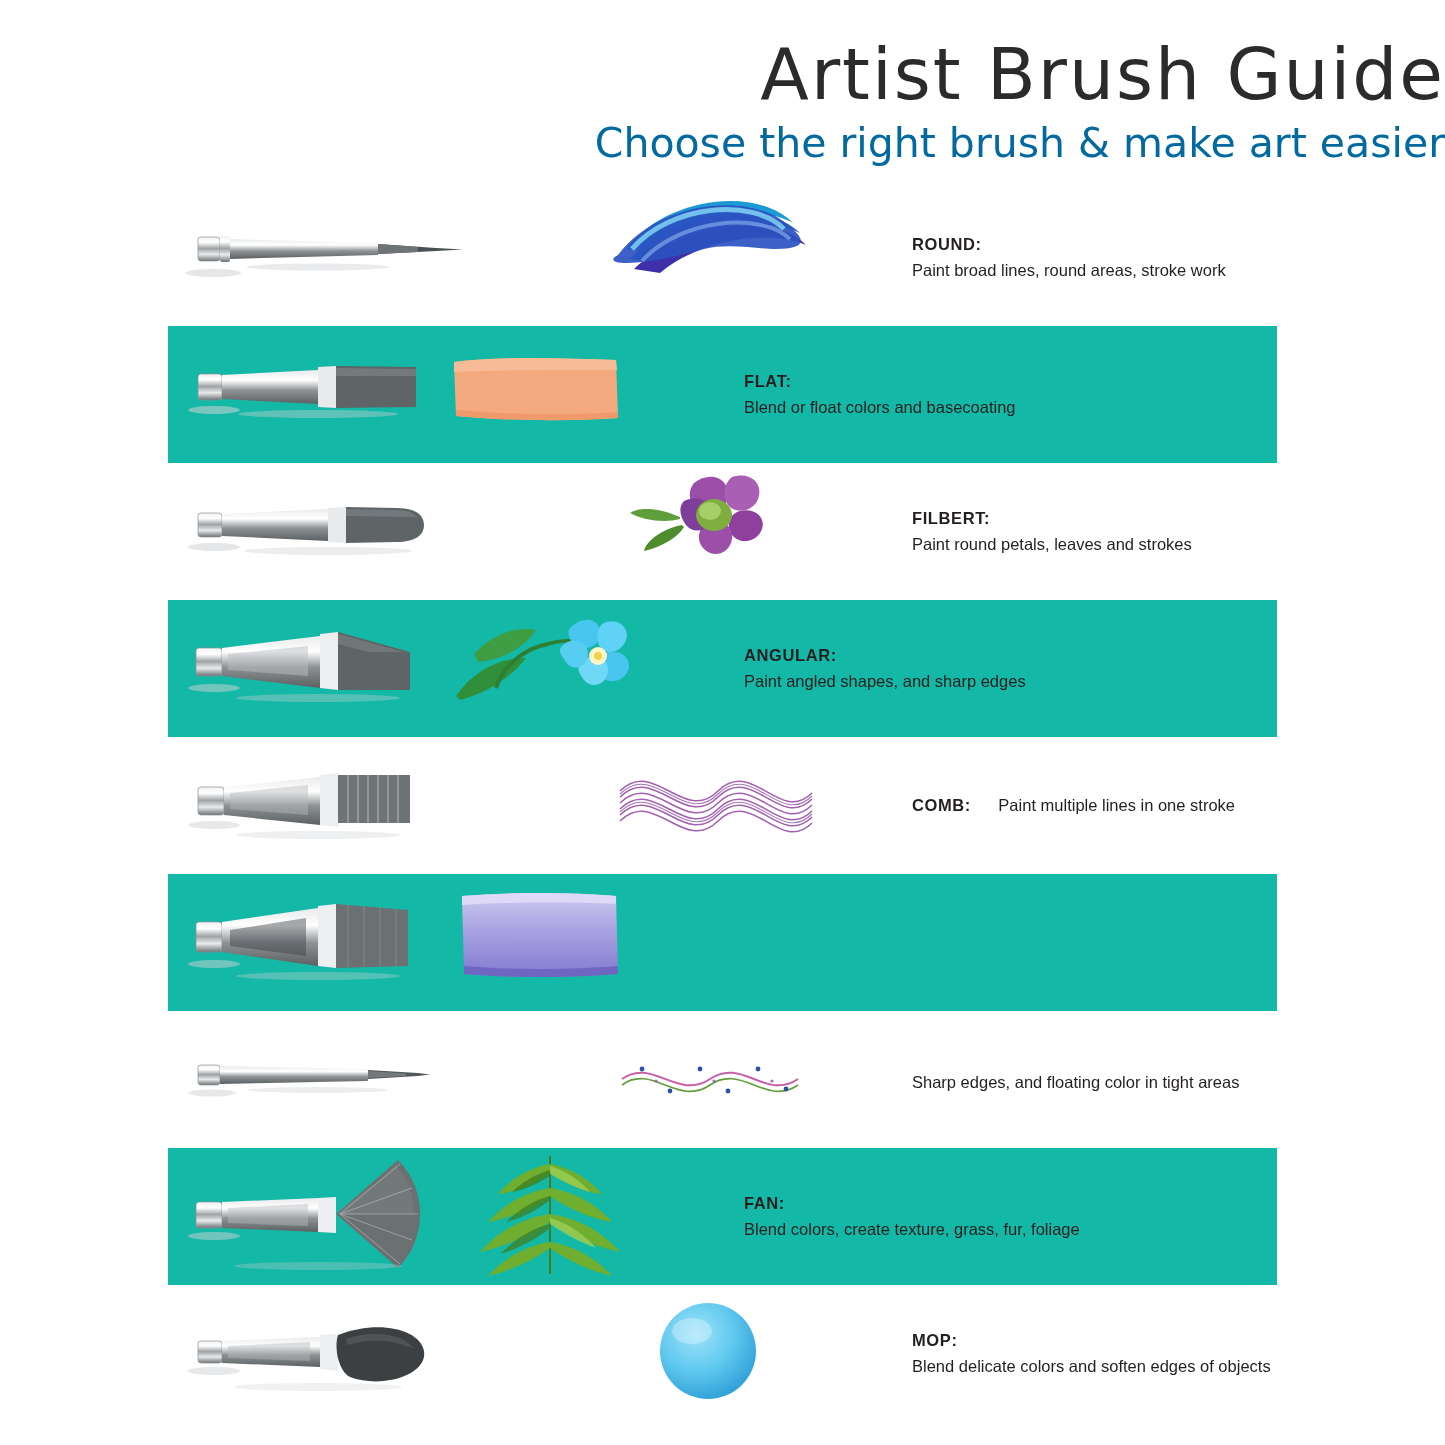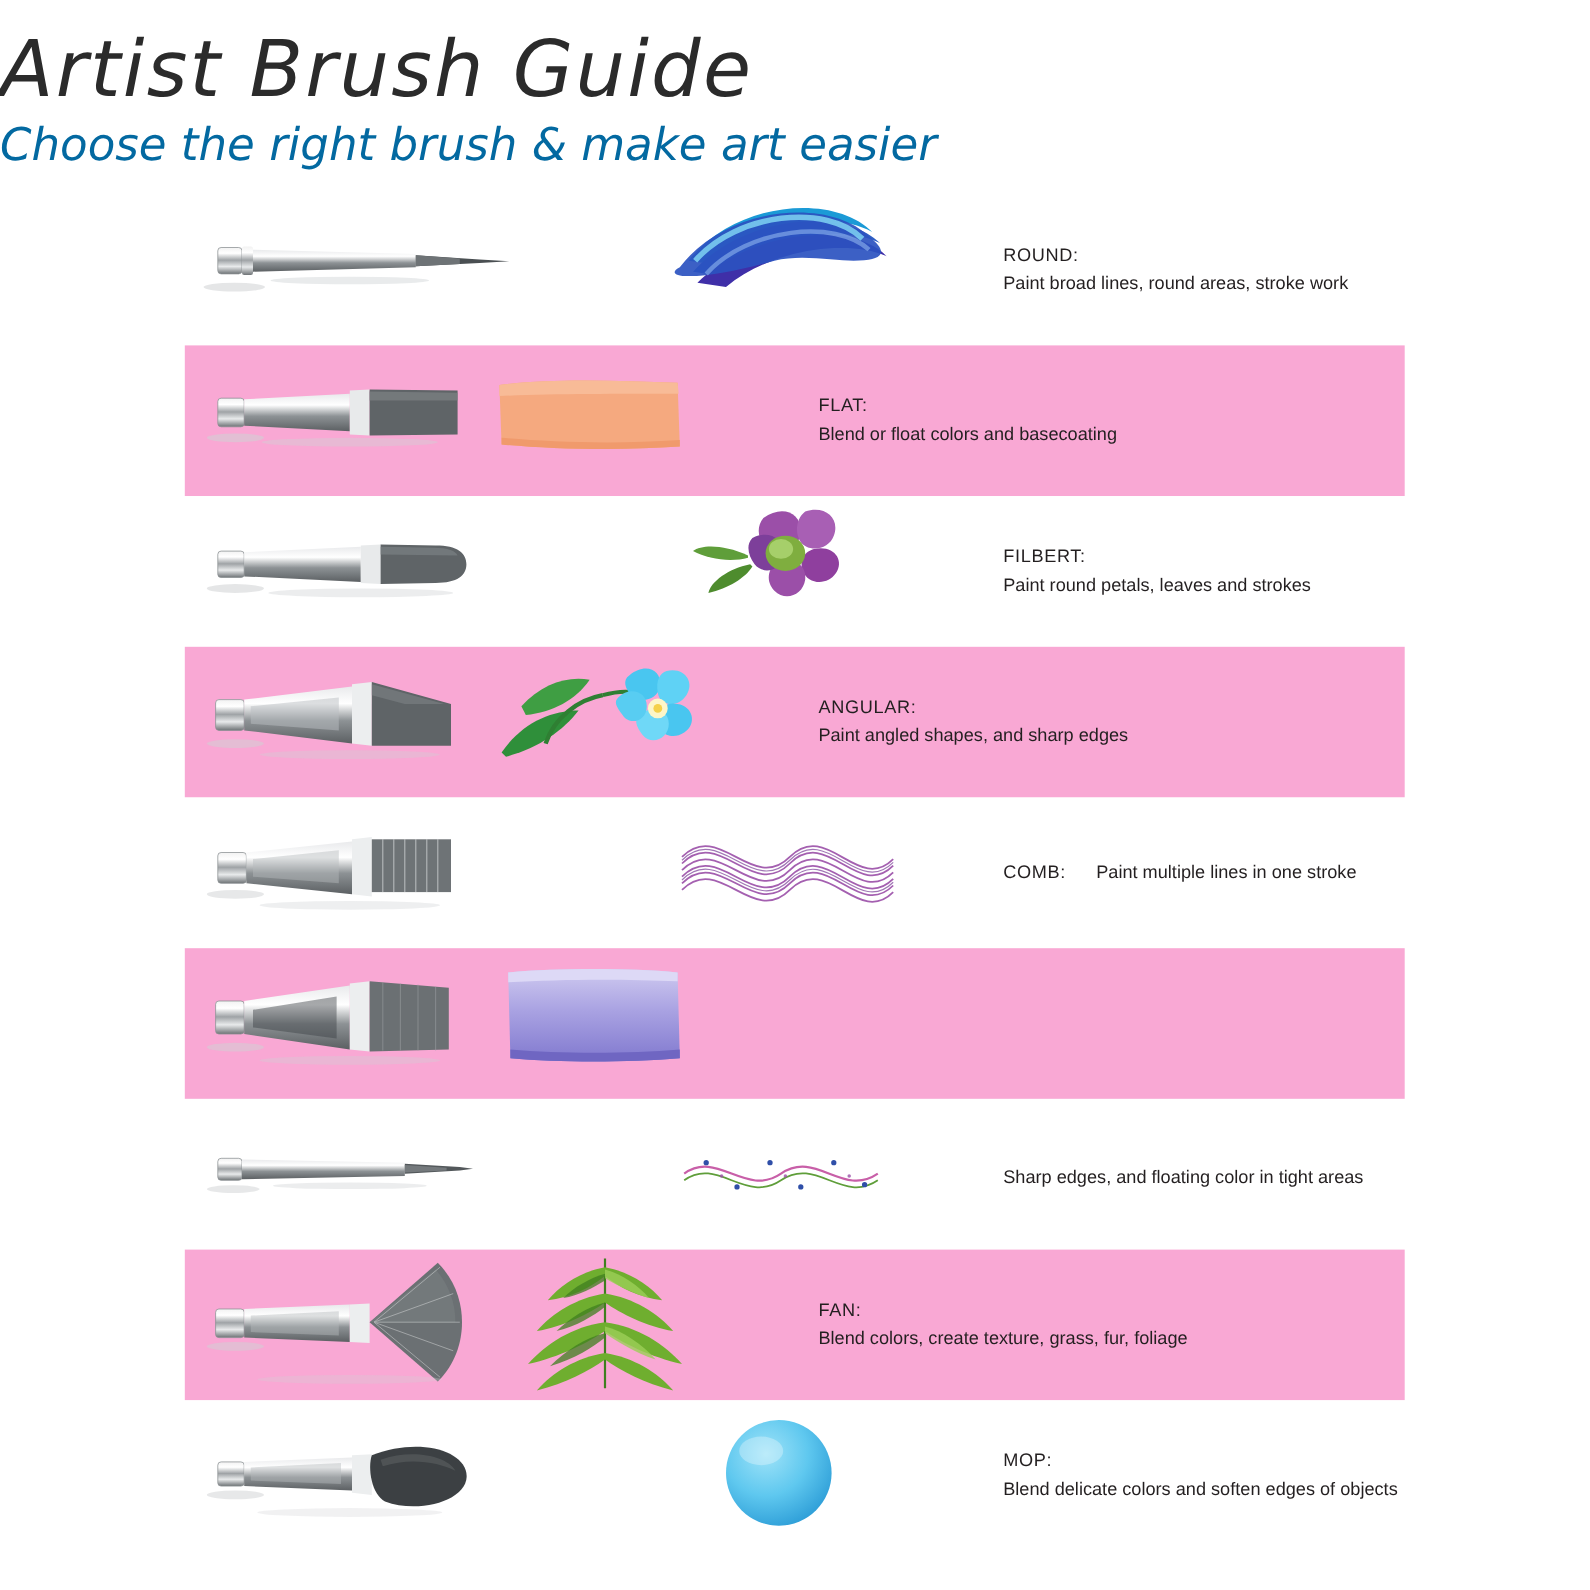--- a/index.html
+++ b/index.html
@@ -16,23 +16,22 @@
   }
   .page {
     position: relative;
     width: 1445px;
     height: 1445px;
     background: #ffffff;
   }
 
   
   .header {
-    padding-top: 26px;
-    text-align: left;
-    font-style: italic;
+    padding-top: 38px;
+    text-align: right;
   }
   .title {
     font-family: "DejaVu Sans", sans-serif;
     font-size: 71px;
     font-weight: 400;
     letter-spacing: 2px;
     color: #2b2b2b;
     line-height: 1.05;
     white-space: nowrap;
   }
@@ -51,21 +50,21 @@
     margin-top: 22px;
   }
   .row {
     position: relative;
     display: flex;
     align-items: center;
     height: 137px;
     background: #ffffff;
   }
   .row.alt {
-    background: #f9a8d4;
+    background: #14b8a6;
     margin-left: 168px;
     margin-right: 168px;
   }
   .row .cell-brush {
     width: 440px;
     min-width: 440px;
     height: 137px;
     position: relative;
   }
   .row.alt .cell-brush { width: 272px; min-width: 272px; }
@@ -77,21 +76,21 @@
     height: 137px;
     position: relative;
   }
   .cell-text {
     flex: 1 1 auto;
     padding-left: 14px;
     padding-right: 40px;
   }
   .brush-name {
     font-size: 16.5px;
-    font-weight: normal;
+    font-weight: bold;
     letter-spacing: 0.6px;
     color: #231f20;
     display: inline;
   }
   .brush-desc {
     font-size: 16.5px;
     color: #231f20;
     margin-top: 7px;
   }
   .brush-desc.inline {

